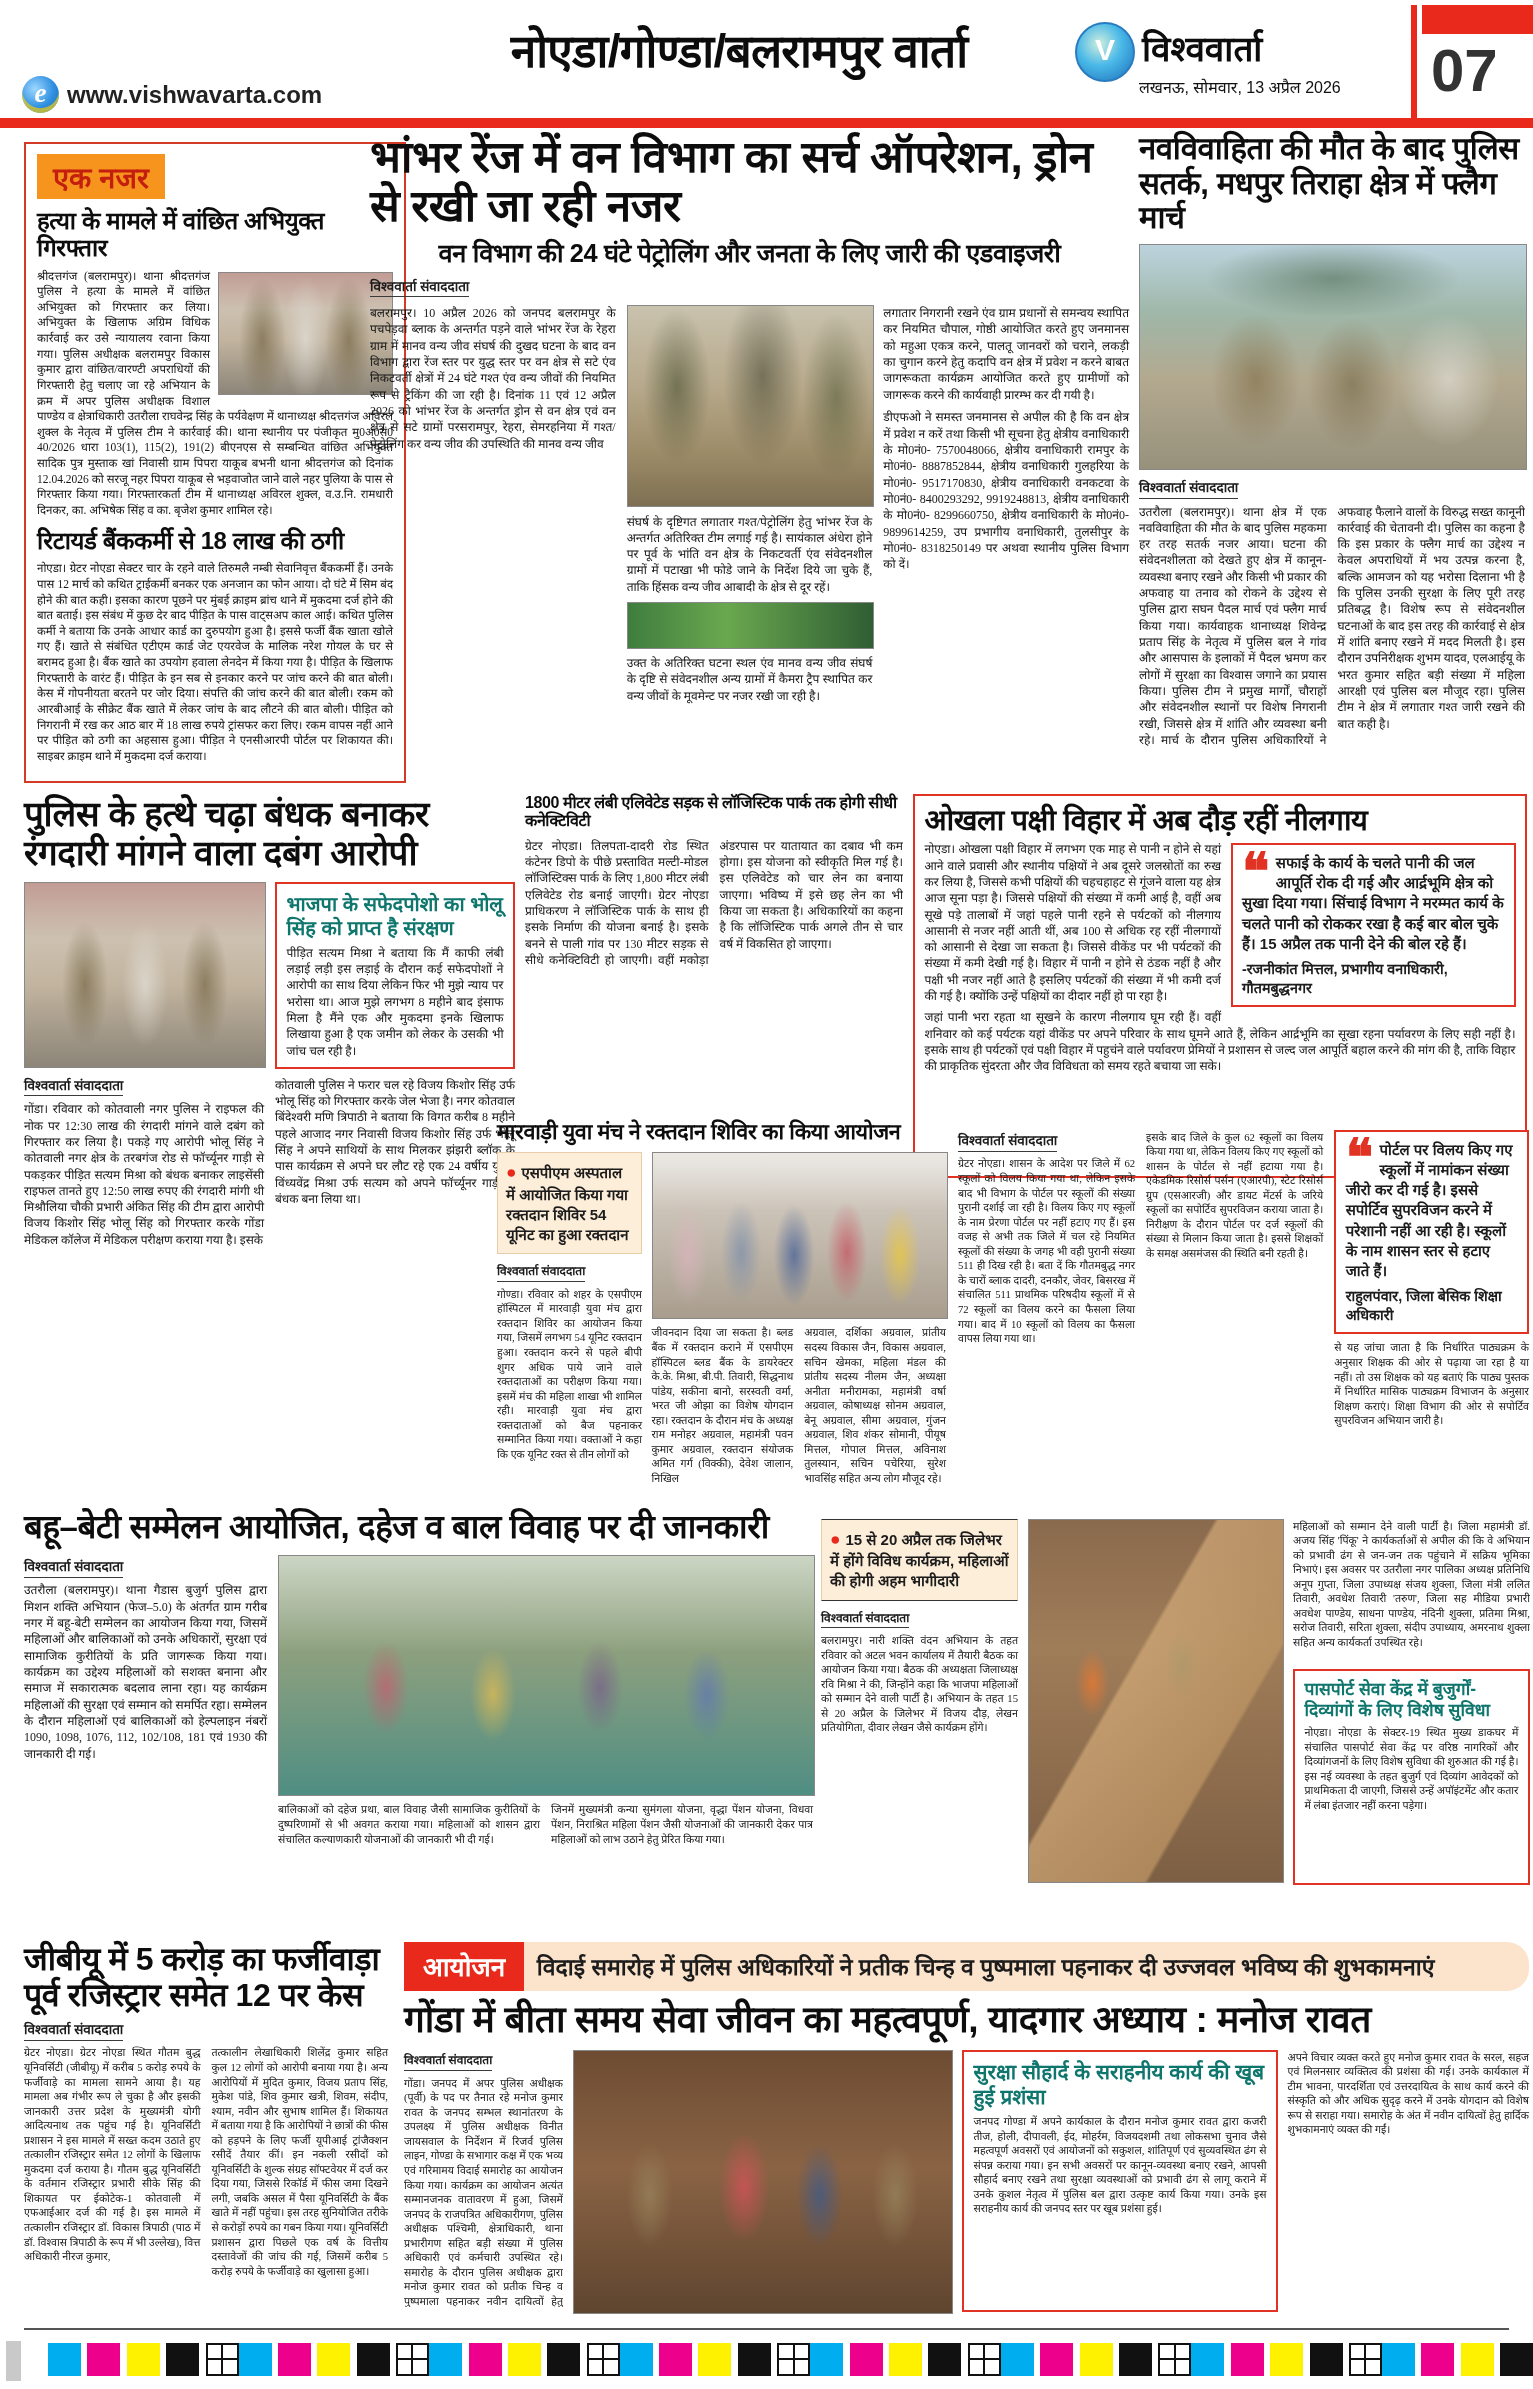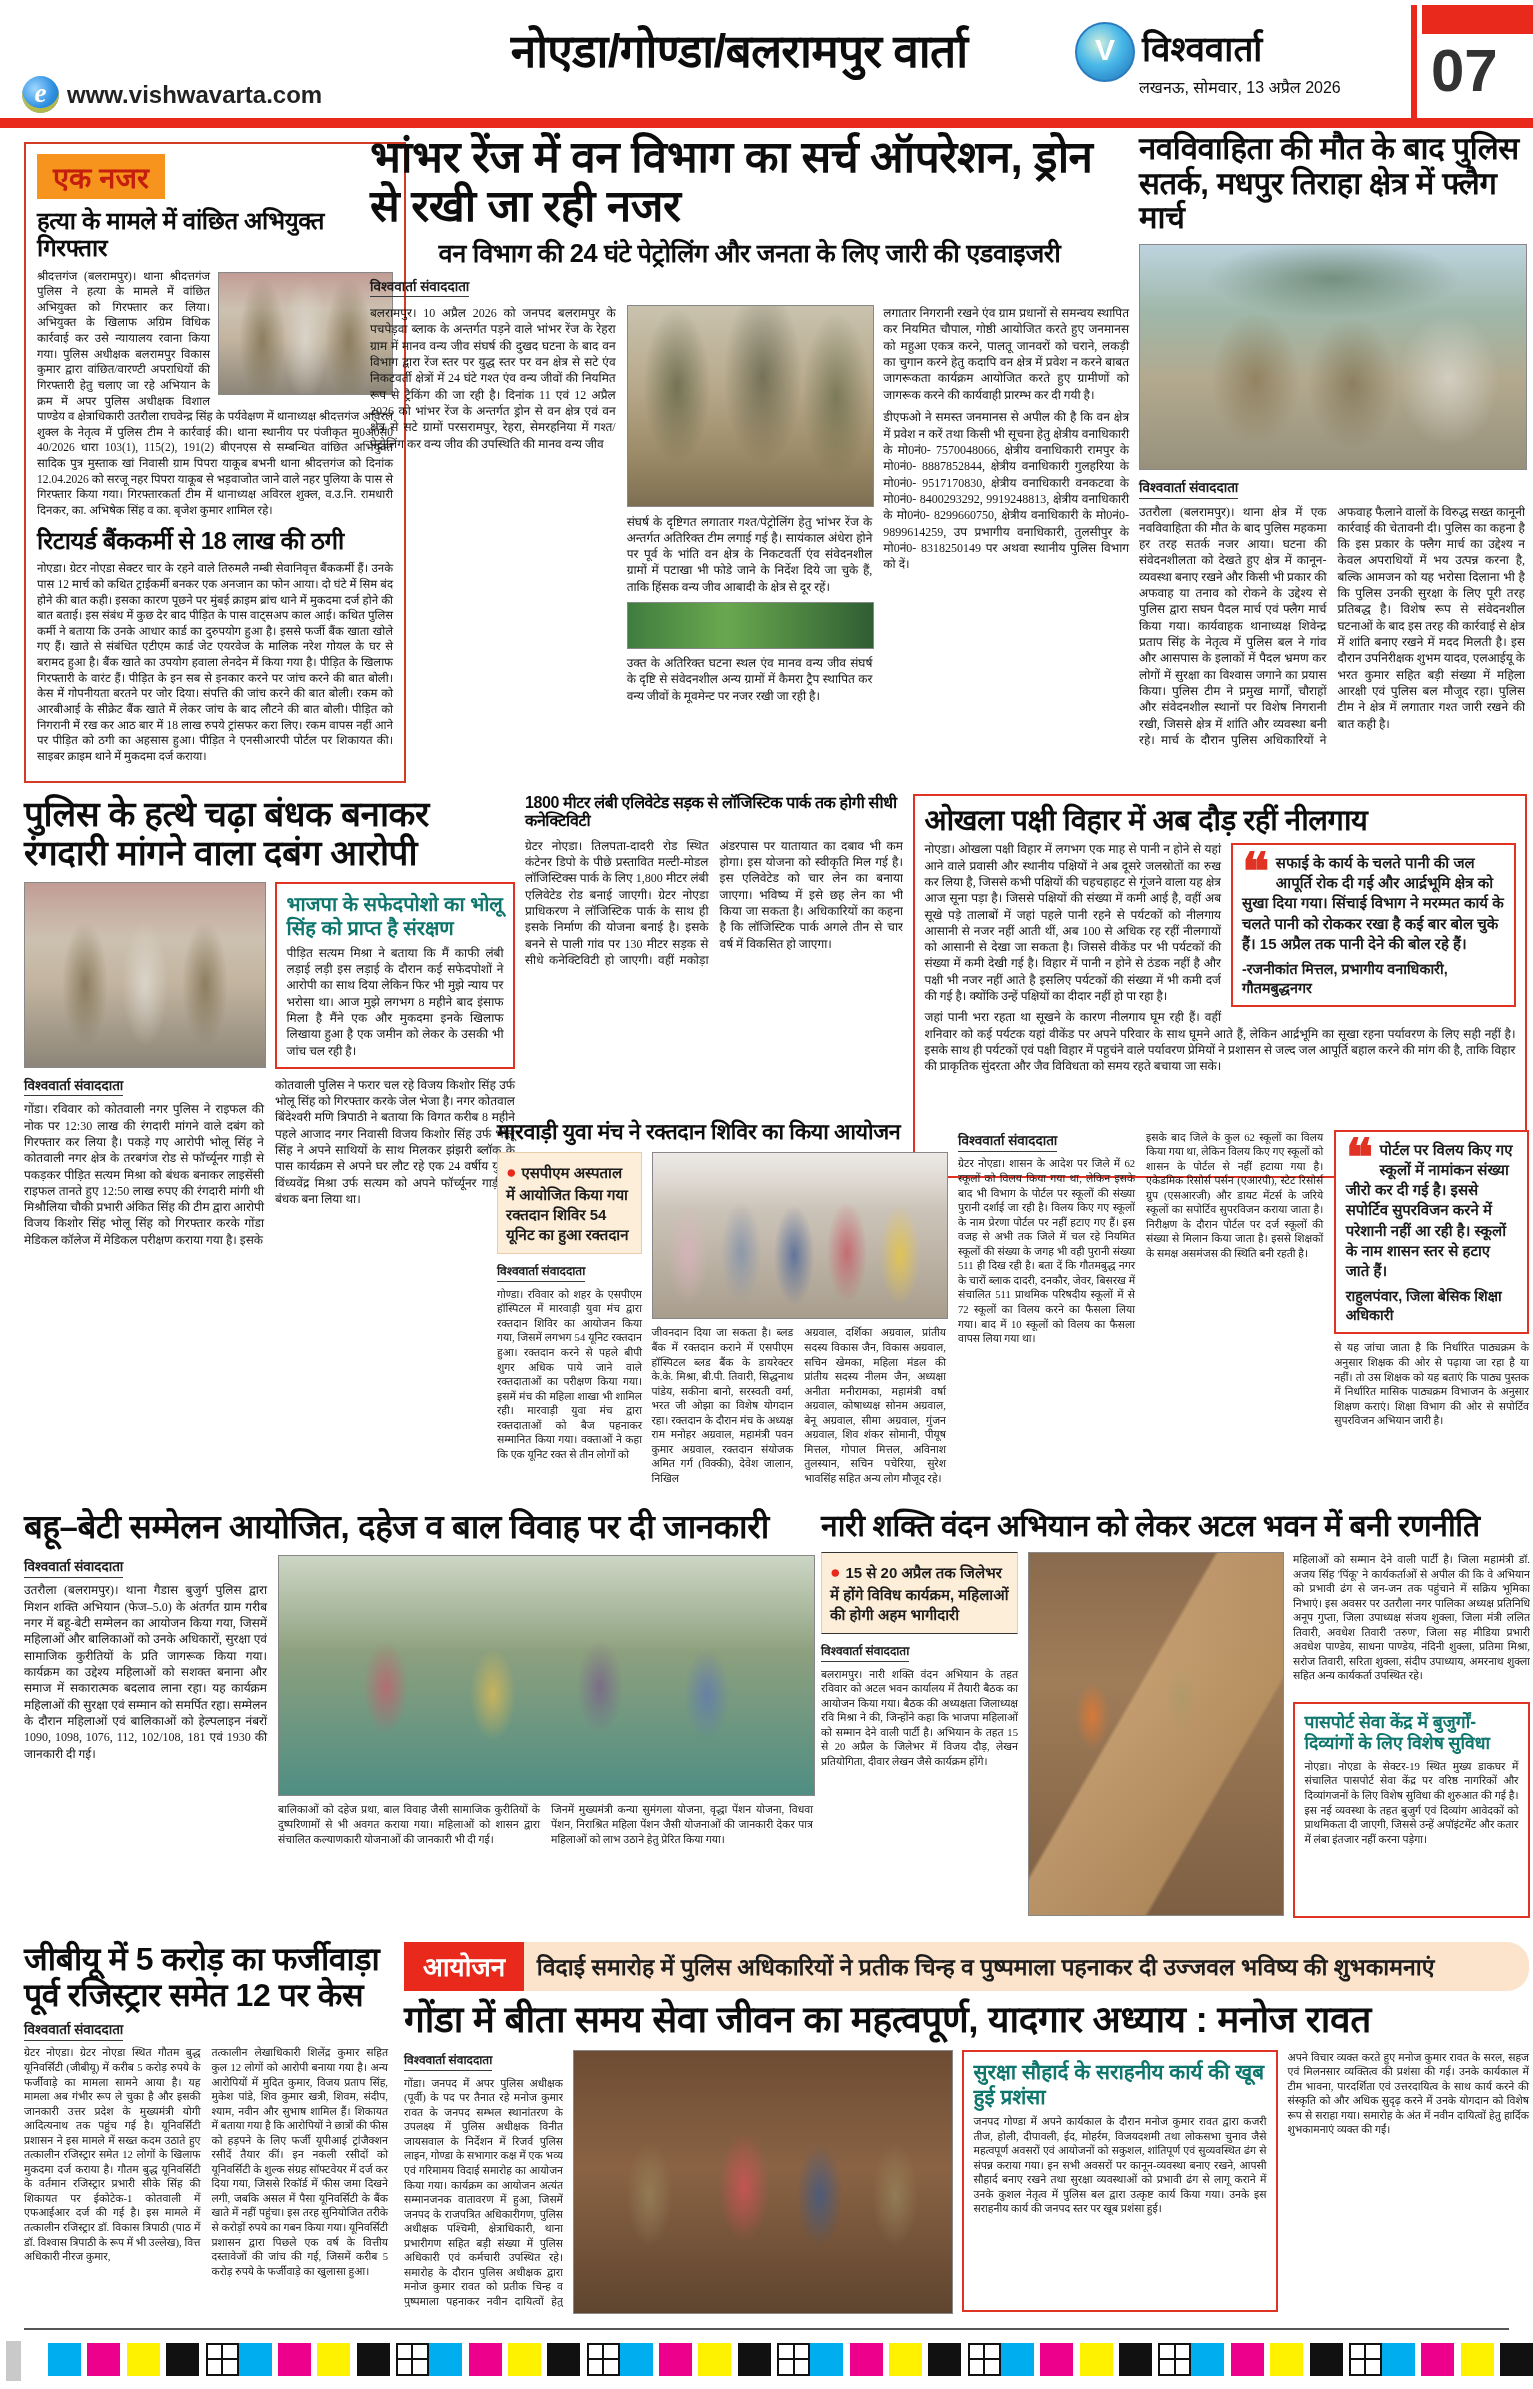--- a/index.html
+++ b/index.html
@@ -239,21 +239,20 @@
         <div class="ph ph-women" style="width:100%;height:239px;"></div>
         <div class="colsflex" style="margin-top:6px;">
           <div class="bodytxt small">बालिकाओं को दहेज प्रथा, बाल विवाह जैसी सामाजिक कुरीतियों के दुष्परिणामों से भी अवगत कराया गया। महिलाओं को शासन द्वारा संचालित कल्याणकारी योजनाओं की जानकारी भी दी गई।</div>
           <div class="bodytxt small">जिनमें मुख्यमंत्री कन्या सुमंगला योजना, वृद्धा पेंशन योजना, विधवा पेंशन, निराश्रित महिला पेंशन जैसी योजनाओं की जानकारी देकर पात्र महिलाओं को लाभ उठाने हेतु प्रेरित किया गया।</div>
         </div>
       </div>
     </div>
   </div>
 
   <div class="abs" style="left:821px;top:1509px;width:709px;height:421px;">
-    <div class="hl" style="font-size:30px;white-space:nowrap;">नारी शक्ति वंदन अभियान को लेकर अटल भवन में बनी रणनीति</div>
     <div style="display:flex;gap:9.5px;margin-top:9.5px;height:366px;justify-content:space-between;">
       <div style="width:197px;flex:none;">
         <div class="hlbox" style="border-top:1.6px solid #333;border-bottom:1.6px solid #333;">
           <span class="dot">●</span><span>15 से 20 अप्रैल तक जिलेभर में होंगे विविध कार्यक्रम, महिलाओं की होगी अहम भागीदारी</span>
         </div>
         <div style="margin-top:6.4px;"><span class="byline" style="font-size:12px;">विश्ववार्ता संवाददाता</span></div>
         <div class="bodytxt small">बलरामपुर। नारी शक्ति वंदन अभियान के तहत रविवार को अटल भवन कार्यालय में तैयारी बैठक का आयोजन किया गया। बैठक की अध्यक्षता जिलाध्यक्ष रवि मिश्रा ने की, जिन्होंने कहा कि भाजपा महिलाओं को सम्मान देने वाली पार्टी है। अभियान के तहत 15 से 20 अप्रैल के जिलेभर में विजय दौड़, लेखन प्रतियोगिता, दीवार लेखन जैसे कार्यक्रम होंगे।</div>
       </div>
       <div class="ph ph-meeting" style="width:254px;height:362px;flex:none;"></div>
       <div style="flex:1;display:flex;flex-direction:column;">

